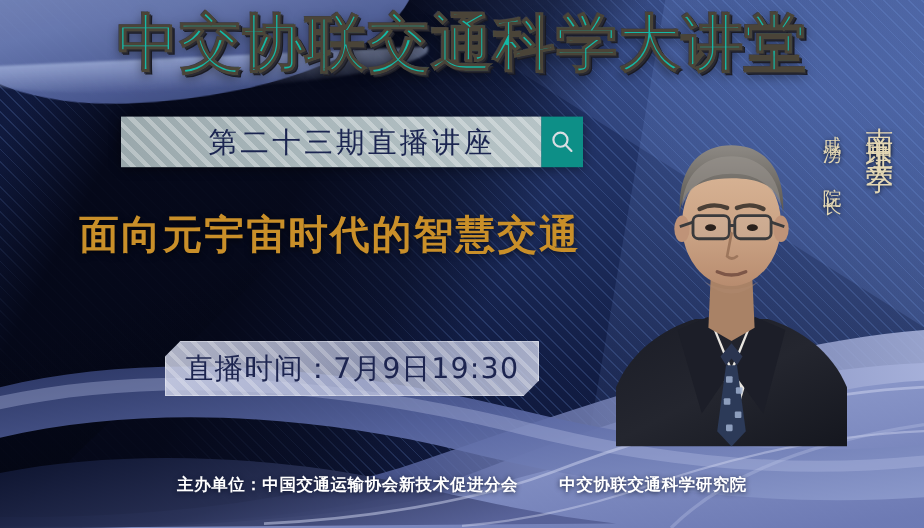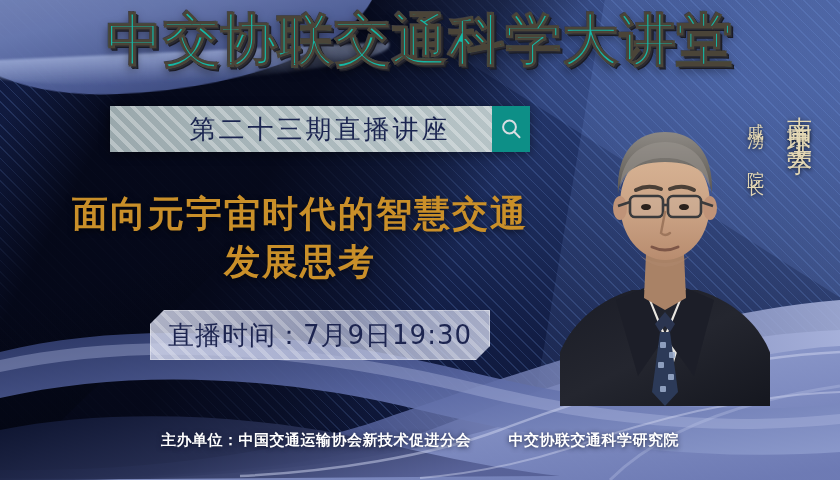--- a/index.html
+++ b/index.html
@@ -234,21 +234,20 @@
     <div class="ep-search">
       <svg width="24" height="24" viewBox="0 0 24 24" fill="none" stroke="#d8dde2" stroke-width="2">
         <circle cx="10.5" cy="10" r="6.4"></circle>
         <line x1="15.2" y1="14.8" x2="20.5" y2="20.2" stroke-linecap="round"></line>
       </svg>
     </div>
   </div>
 
   <div class="headline">
     <span>面向元宇宙时代的智慧交通</span>
-    <span class="ln2">发展思考</span>
   </div>
 
   <div class="time-chip">
     <span class="time-text">直播时间：7月9日19:30</span>
   </div>
 
   <div class="portrait">
     <svg viewBox="0 0 210 330" preserveAspectRatio="xMidYMax meet">
       <defs>
         <linearGradient id="skin" x1="0" y1="0" x2="0" y2="1">

